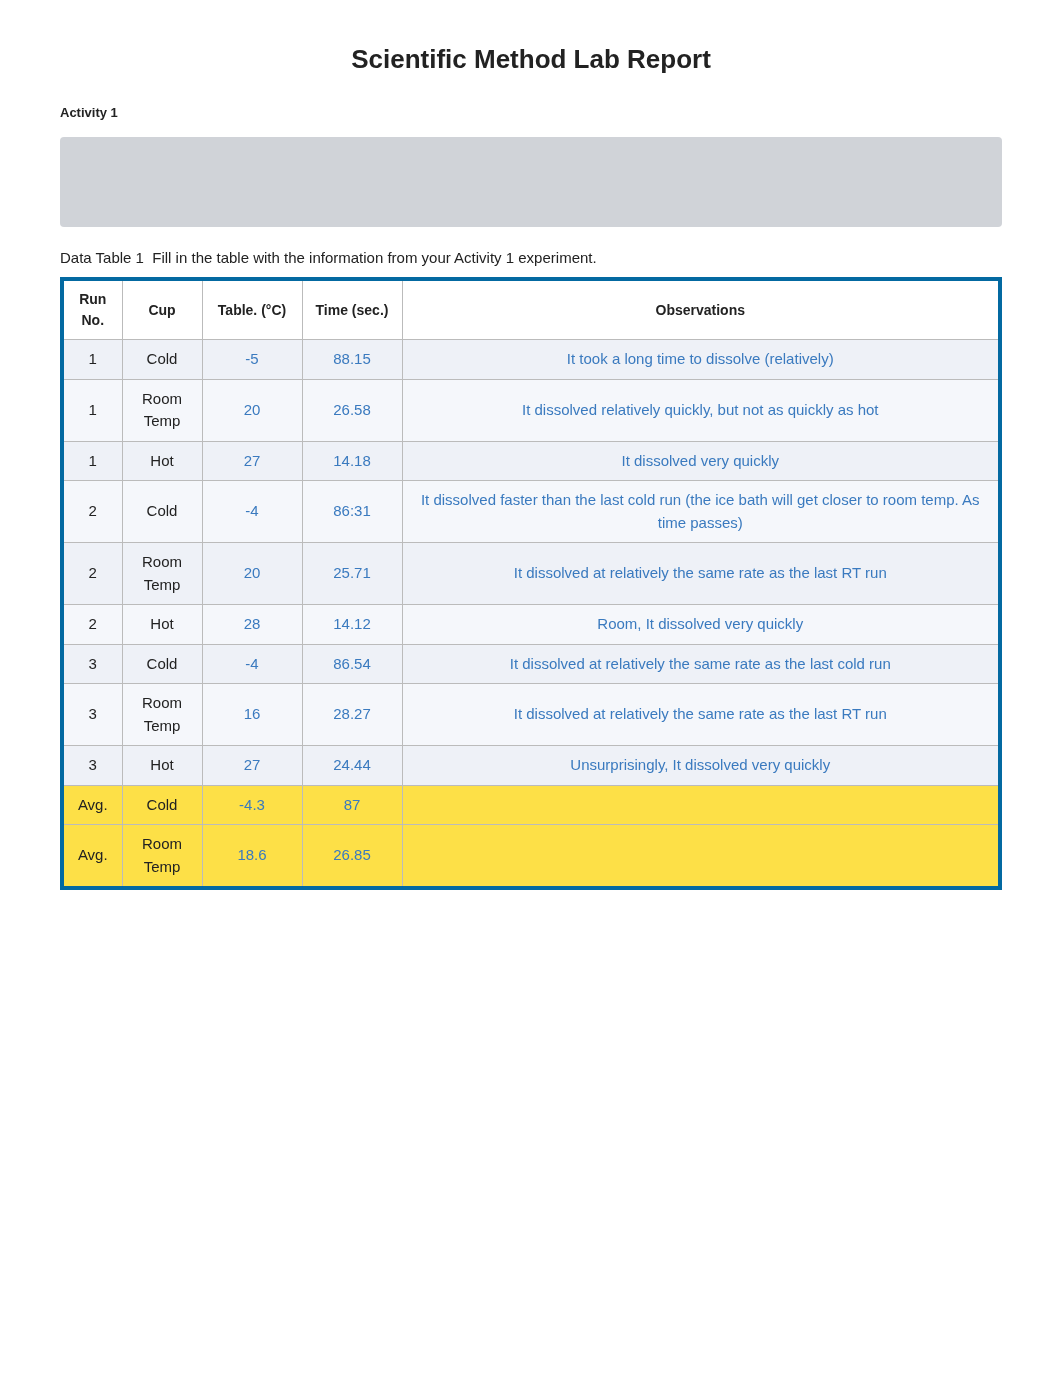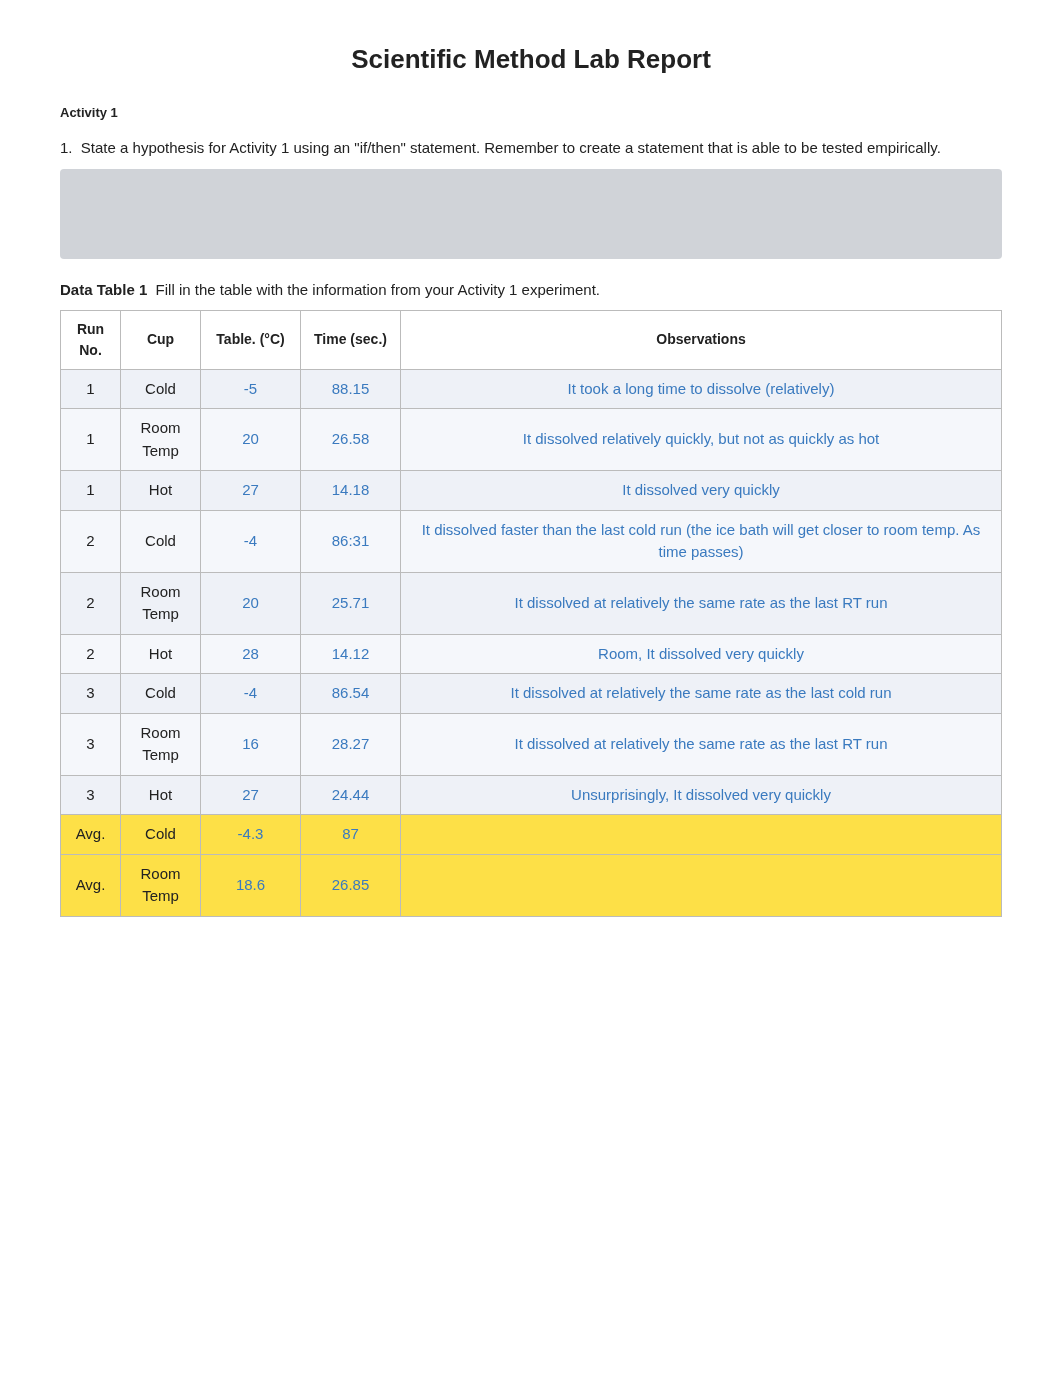--- a/index.html
+++ b/index.html
@@ -33,26 +33,26 @@
       border-radius: 4px;
       height: 90px;
       margin: 10px 0 20px 0;
       width: 100%;
     }
     .data-table-label {
       margin: 18px 0 8px 0;
       font-size: 15px;
     }
     .data-table-label strong {
-      font-weight: bold;
+      font-weight: normal;
     }
     table {
       width: 100%;
       border-collapse: collapse;
-      border: 1px solid #0369a1;
+      border: 4px solid #0369a1;
     }
     th, td {
       border: 1px solid #bbb;
       padding: 8px 10px;
       text-align: center;
       vertical-align: middle;
     }
     th {
       background: #fff;
       font-weight: bold;
@@ -69,24 +69,20 @@
     .row-avg { background: #fde047; }
   </style>
 </head>
 <body>
 
 <h1>Scientific Method Lab Report</h1>
 
 <h2>Activity 1</h2>
 
 <div class="question-block">
-  <p class="question-text">
-    <span>1.</span>&nbsp;
-    <span>State a hypothesis for Activity 1 using an "if/then" statement. Remember to create a statement that is able to be tested empirically.</span>
-  </p>
   <div class="answer-area"></div>
 </div>
 
 <p class="data-table-label">
   <strong>Data Table 1</strong>
   &nbsp;<span>Fill in the table with the information from your Activity 1 experiment.</span>
 </p>
 
 <table>
   <thead>

